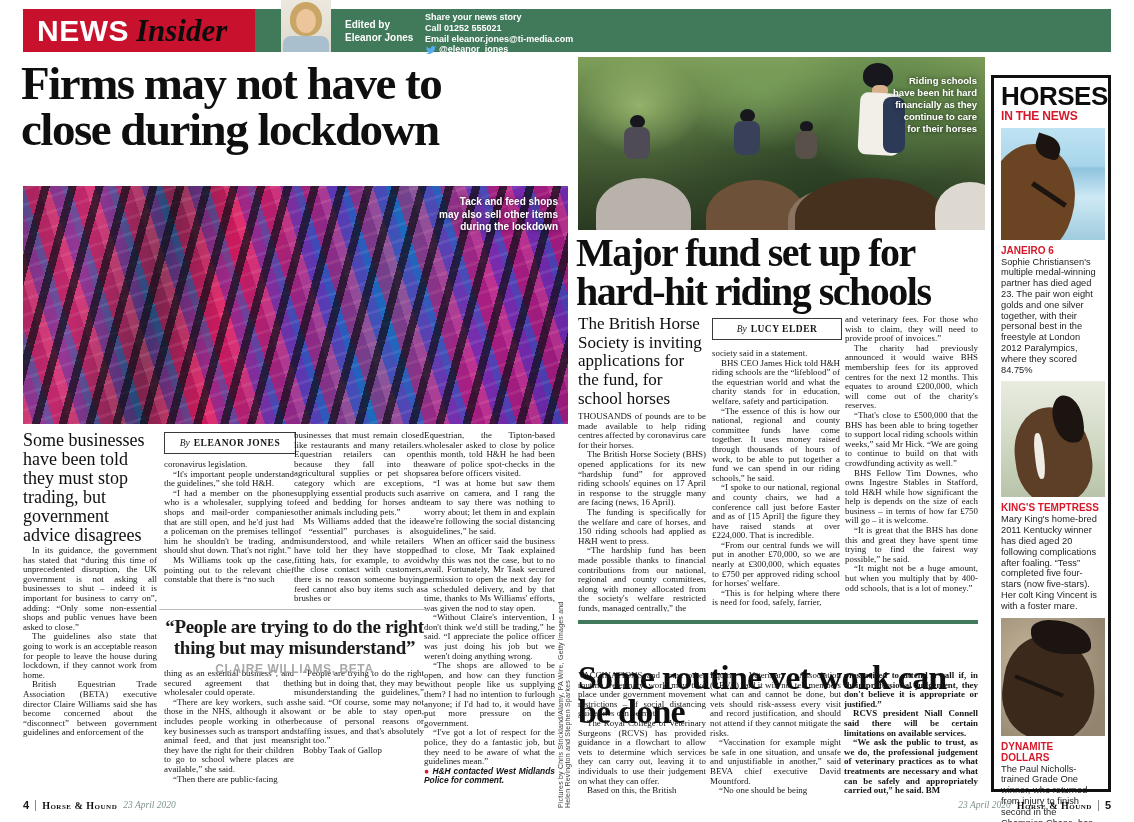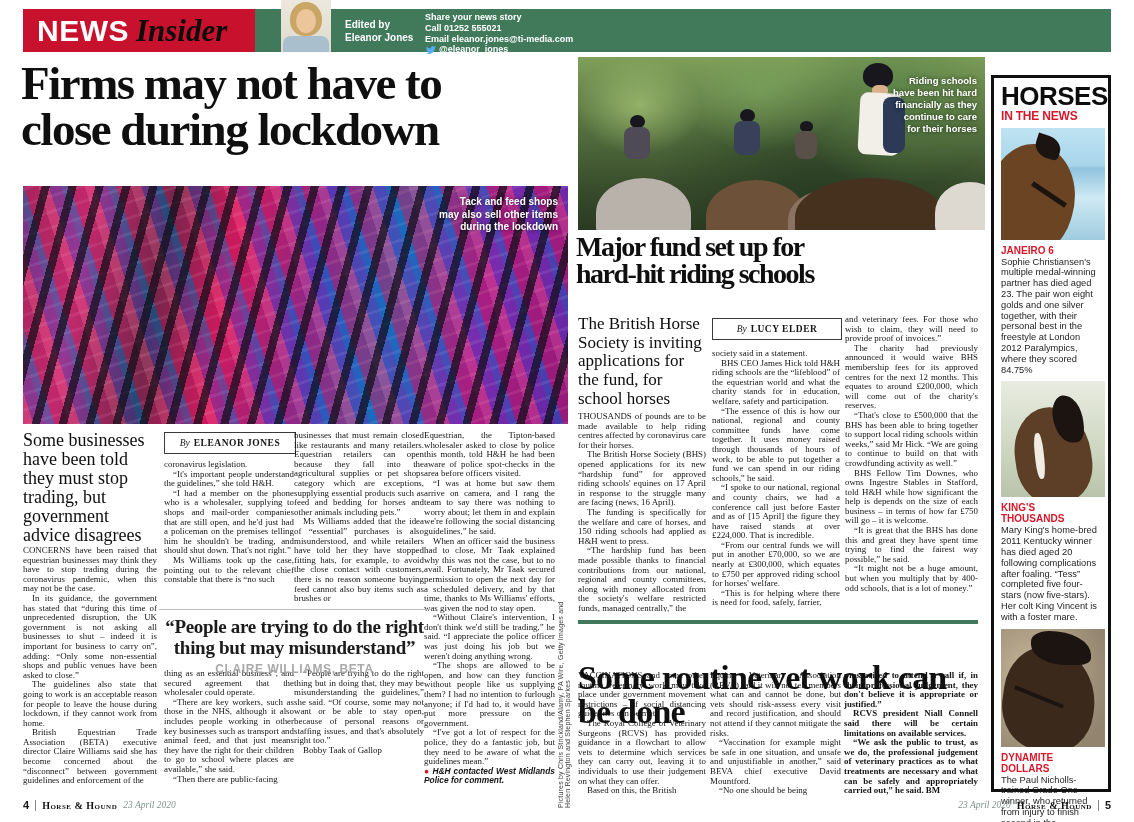--- a/index.html
+++ b/index.html
@@ -26,21 +26,21 @@
   .edited-by{position:absolute;left:322px;top:9px;color:#fff;font-family:"Liberation Sans",sans-serif;
              font-weight:700;font-size:10px;line-height:1.3;}
   .contact{position:absolute;left:402px;top:3px;color:#fff;font-family:"Liberation Sans",sans-serif;
            font-weight:700;font-size:9px;line-height:1.2;}
   .tw-row{display:flex;align-items:center;gap:3px;}
   .tw-icon{width:11px;height:11px;display:inline-block;}
 
   
   .headline{font-weight:700;color:#0f0f0f;letter-spacing:-1.5px;white-space:pre-line;}
   .headline-left{left:21px;top:61px;width:548px;font-size:47px;line-height:.97;}
-  .headline-right{left:576px;top:233px;width:412px;font-size:28px;line-height:.98;}
+  .headline-right{left:576px;top:233px;width:412px;font-size:40px;line-height:.98;}
 
   
   .photo-tack{left:23px;top:186px;width:545px;height:238px;overflow:hidden;background:
     repeating-linear-gradient(105deg,rgba(18,16,26,0) 0 18px,rgba(14,13,22,.72) 18px 26px),
     repeating-linear-gradient(72deg,rgba(236,64,122,.50) 0 10px,rgba(94,53,177,.45) 10px 22px,rgba(21,101,192,.45) 22px 30px,rgba(194,24,91,.5) 30px 44px),
     repeating-linear-gradient(-18deg,rgba(255,255,255,.14) 0 3px,transparent 3px 15px),
     linear-gradient(100deg,#8e2f5e 0%,#c2397f 12%,#31313d 26%,#d81b60 38%,#5e35b1 52%,#1f6fbd 66%,#8e24aa 82%,#6a1b9a 100%);}
   .photo-riding{left:578px;top:57px;width:407px;height:173px;overflow:hidden;background:
     radial-gradient(90px 70px at 15% 28%,rgba(176,205,125,.65),transparent 70%),
     radial-gradient(120px 90px at 45% 18%,rgba(122,162,92,.75),transparent 70%),
@@ -163,21 +163,20 @@
   </div>
 
   <div class="abs stand standfirst-left">Some businesses have been told they must stop trading, but government advice disagrees</div>
 
   <div class="abs byline-box l-byline">
     <span class="byline-by">By</span>
     <span class="byline-name">ELEANOR JONES</span>
   </div>
 
   <div class="abs body l-col1">
-      <p class="para first">CONCERNS have been raised that equestrian businesses may think they have to stop trading during the coronavirus pandemic, when this may not be the case.</p>
       <p class="para">In its guidance, the government has stated that “during this time of unprecedented disruption, the UK government is not asking all businesses to shut – indeed it is important for business to carry on”, adding: “Only some non-essential shops and public venues have been asked to close.”</p>
       <p class="para">The guidelines also state that going to work is an acceptable reason for people to leave the house during lockdown, if they cannot work from home.</p>
       <p class="para">British Equestrian Trade Association (BETA) executive director Claire Williams said she has become concerned about the “disconnect” between government guidelines and enforcement of the</p>
     </div>
   <div class="abs body l-col2-top">
       <p class="para first">coronavirus legislation.</p>
       <p class="para">“It's important people understand the guidelines,” she told H&amp;H.</p>
       <p class="para">“I had a member on the phone who is a wholesaler, supplying to shops and mail-order companies that are still open, and he'd just had a policeman on the premises telling him he shouldn't be trading, and should shut down. That's not right.”</p>
       <p class="para">Ms Williams took up the case, pointing out to the relevant chief constable that there is “no such</p>
     </div>
@@ -296,21 +295,21 @@
       <div class="mane" style="left:28px;top:64px;width:40px;height:5px;transform:rotate(34deg);"></div>
     </div>
     <div class="sb-head">JANEIRO 6</div>
     <div class="sb-text">Sophie Christiansen's multiple medal-winning partner has died aged 23. The pair won eight golds and one silver together, with their personal best in the freestyle at London 2012 Paralympics, where they scored 84.75%</div>
 
     <div class="sb-photo sb-photo2">
       <div class="horse-neck" style="left:14px;top:26px;width:76px;height:96px;background:#5d3e26;border-radius:48% 52% 40% 42%;transform:rotate(-8deg);"></div>
       <div class="mane" style="left:52px;top:14px;width:30px;height:48px;border-radius:40% 60% 30% 60%;transform:rotate(-6deg);"></div>
       <div style="position:absolute;left:34px;top:52px;width:9px;height:46px;background:#f0ece4;border-radius:40%;transform:rotate(-6deg);"></div>
     </div>
-    <div class="sb-head">KING'S THOUSANDS</div>
+    <div class="sb-head">KING'S TEMPTRESS</div>
     <div class="sb-text">Mary King's home-bred 2011 Kentucky winner has died aged 20 following complications after foaling. “Tess” completed five four-stars (now five-stars). Her colt King Vincent is with a foster mare.</div>
 
     <div class="sb-photo sb-photo3">
       <div class="horse-neck" style="left:2px;top:18px;width:92px;height:104px;background:#3b2a1c;border-radius:44% 56% 40% 44%;transform:rotate(8deg);"></div>
       <div class="mane" style="left:30px;top:2px;width:60px;height:34px;border-radius:30% 70% 20% 60%;"></div>
       <div class="mane" style="left:12px;top:66px;width:52px;height:4px;transform:rotate(22deg);"></div>
     </div>
     <div class="sb-head">DYNAMITE DOLLARS</div>
     <div class="sb-text">The Paul Nicholls-trained Grade One winner, who returned from injury to finish second in the Champion Chase, has died of a heart attack aged seven. He won six races, including the 2018 Henry VIII Novices' Chase.</div>
   </div>

